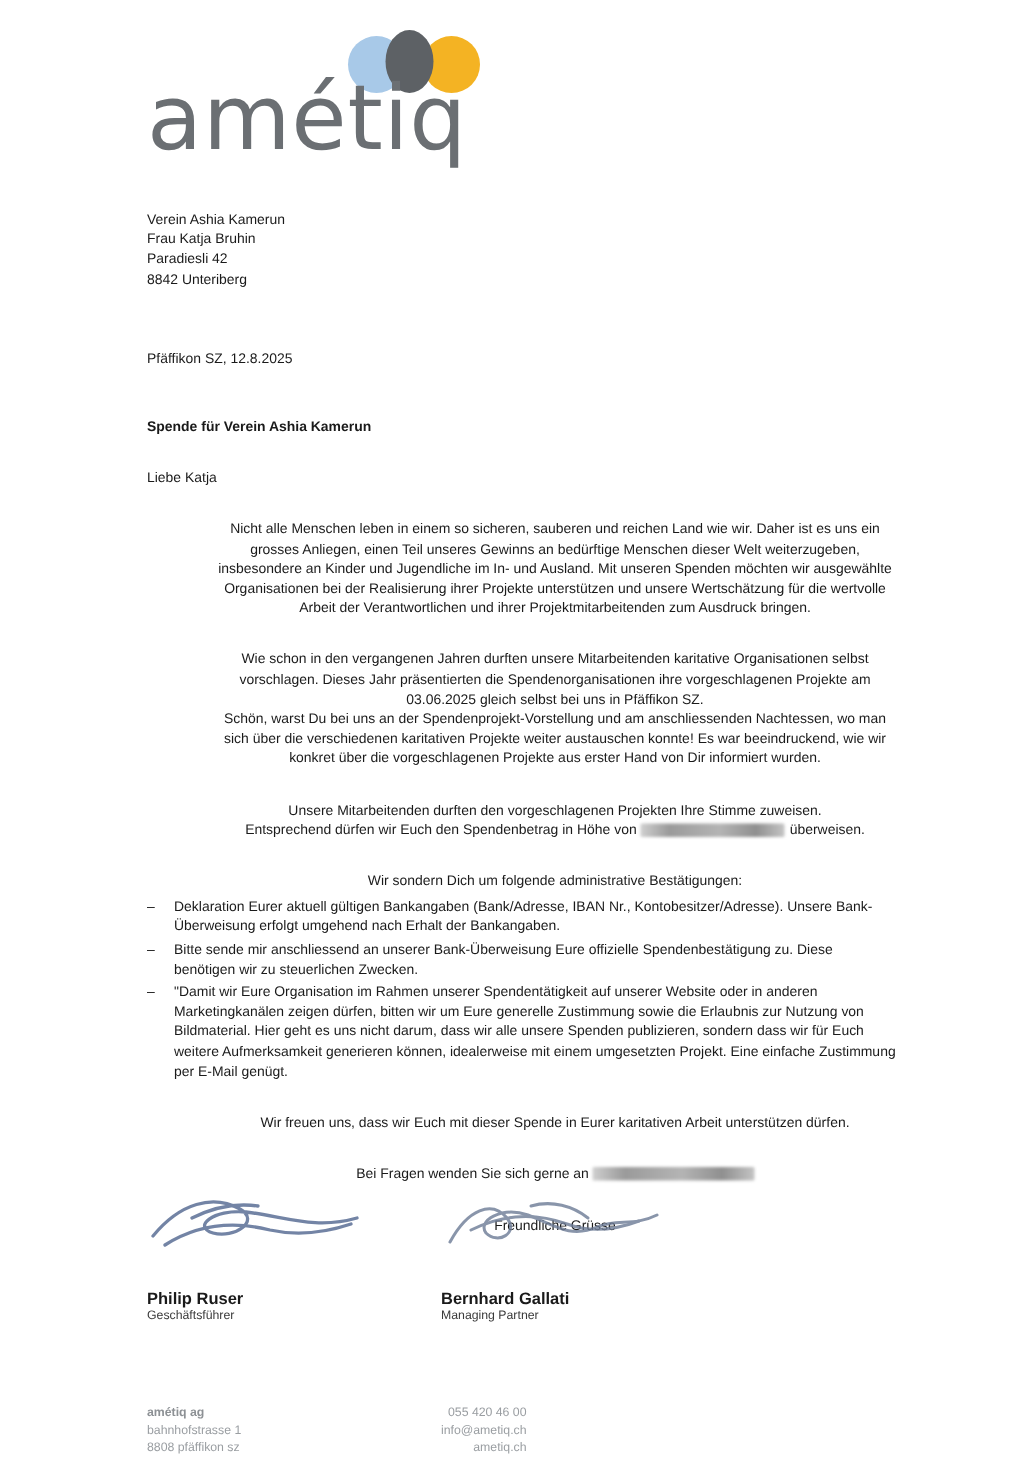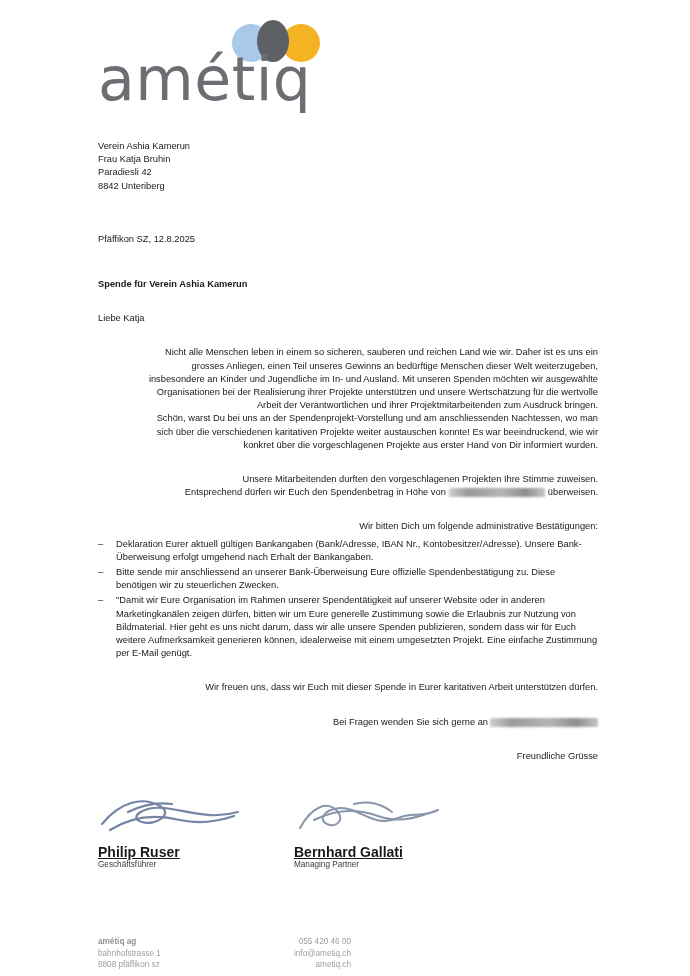--- a/index.html
+++ b/index.html
@@ -91,21 +91,21 @@
   }
   .subject {
     margin-top: 32px;
     font-weight: bold;
   }
   .salutation {
     margin-top: 21px;
   }
   .para {
     margin-top: 21px;
-    text-align: right;
+    text-align: center;
     margin-left: 44px;
   }
   .para.tight {
     margin-top: 0px;
   }
   .list {
     margin: 4px 0 0 0;
     padding: 0;
     list-style: none;
   }
@@ -145,25 +145,24 @@
   }
   .sig-col.left  { left: 0px; }
   .sig-col.right { left: 196px; }
   .sig-scribble {
     position: relative;
     height: 52px;
     width: 150px;
   }
   .sig-scribble svg { display: block; }
   .sig-name {
-    font-size: 14px;
+    font-size: 11px;
     font-weight: bold;
     color: #1a1a1a;
-    margin-top: 2px;
-    text-decoration: underline;
+    margin-top: 18px;
   }
   .sig-role {
     font-size: 8.2px;
     color: #3a3a3a;
     margin-top: 0;
   }
 
   
   .footer {
     position: absolute;
@@ -207,28 +206,29 @@
     </div>
 
     <div class="place-date">Pfäffikon SZ, 12.8.2025</div>
 
     <div class="subject">Spende für Verein Ashia Kamerun</div>
 
     <div class="salutation">Liebe Katja</div>
 
     <div class="para">Nicht alle Menschen leben in einem so sicheren, sauberen und reichen Land wie wir. Daher ist es uns ein grosses Anliegen, einen Teil unseres Gewinns an bedürftige Menschen dieser Welt weiterzugeben, insbesondere an Kinder und Jugendliche im In- und Ausland. Mit unseren Spenden möchten wir ausgewählte Organisationen bei der Realisierung ihrer Projekte unterstützen und unsere Wertschätzung für die wertvolle Arbeit der Verantwortlichen und ihrer Projektmitarbeitenden zum Ausdruck bringen.</div>
 
+    <div class="para">Wie schon in den vergangenen Jahren durften unsere Mitarbeitenden karitative Organisationen selbst vorschlagen. Dieses Jahr präsentierten die Spendenorganisationen ihre vorgeschlagenen Projekte am 03.06.2025 gleich selbst bei uns in Pfäffikon SZ.</div>
     <div class="para tight">Schön, warst Du bei uns an der Spendenprojekt-Vorstellung und am anschliessenden Nachtessen, wo man sich über die verschiedenen karitativen Projekte weiter austauschen konnte! Es war beeindruckend, wie wir konkret über die vorgeschlagenen Projekte aus erster Hand von Dir informiert wurden.</div>
 
     <div class="para">Unsere Mitarbeitenden durften den vorgeschlagenen Projekten Ihre Stimme zuweisen.</div>
     <div class="para tight">
       <span>Entsprechend dürfen wir Euch den Spendenbetrag in Höhe von</span><span class="redaction amount"></span><span>überweisen.</span>
     </div>
 
-    <div class="para">Wir bitten Dich um folgende administrative Bestätigungen:</div>
+    <div class="para">Wir sondern Dich um folgende administrative Bestätigungen:</div>
 
     <ul class="list">
       <li>
         <span class="dash">–</span>
         <span>Deklaration Eurer aktuell gültigen Bankangaben (Bank/Adresse, IBAN Nr., Kontobesitzer/Adresse). Unsere Bank-Überweisung erfolgt umgehend nach Erhalt der Bankangaben.</span>
       </li>
       <li>
         <span class="dash">–</span>
         <span>Bitte sende mir anschliessend an unserer Bank-Überweisung Eure offizielle Spendenbestätigung zu. Diese benötigen wir zu steuerlichen Zwecken.</span>
       </li>

